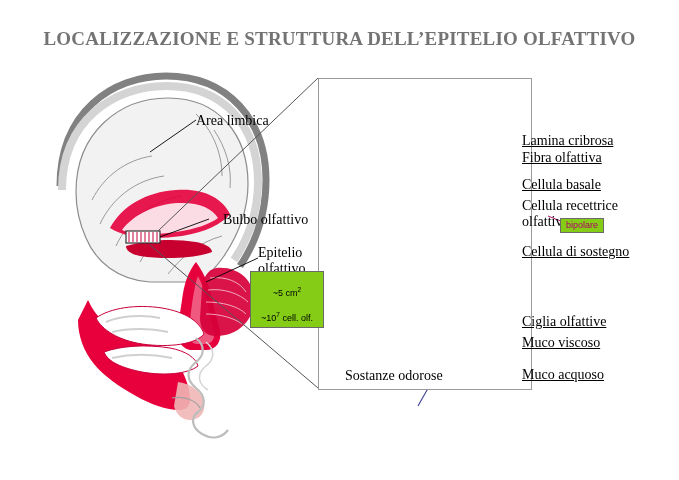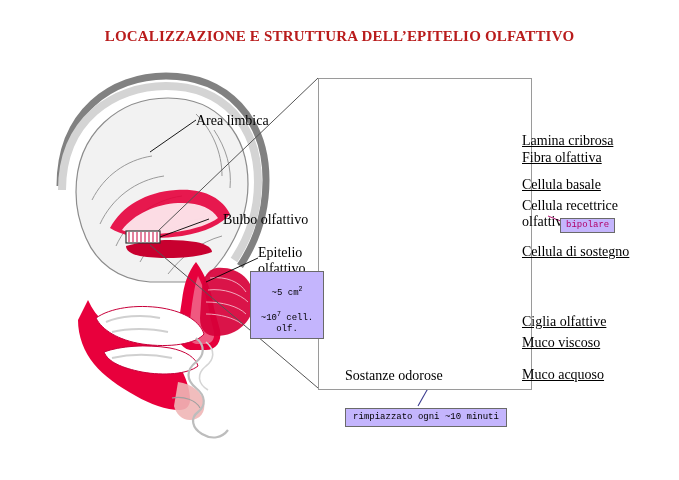--- a/index.html
+++ b/index.html
@@ -21,23 +21,23 @@
     height: 480px;
     background: #ffffff;
   }
   .title {
     position: absolute;
     left: 0;
     top: 28px;
     width: 679px;
     text-align: center;
     font-family: "Liberation Serif", serif;
-    font-size: 15px;
+    font-size: 19px;
     font-weight: bold;
-    color: #b91c1c;
+    color: #737373;
     letter-spacing: 0.2px;
   }
   
   .panel {
     position: absolute;
     left: 318px;
     top: 78px;
     width: 212px;
     height: 310px;
     border: 1px solid #9a9a9a;
@@ -49,23 +49,23 @@
     position: absolute;
     font-family: "Liberation Serif", serif;
     font-size: 14px;
     color: #000000;
     line-height: 1.12;
     white-space: pre-line;
   }
   .lbl.u { text-decoration: underline; }
   .callout {
     position: absolute;
-    background: #c4b5fd;
+    background: #84cc16;
     border: 1px solid #6a6a6a;
-    font-family: Liberation Mono, monospace;
+    font-family: Liberation Sans, sans-serif;
     font-size: 9px;
     color: #000000;
     padding: 3px 5px;
     line-height: 1.25;
     text-align: center;
     white-space: pre-line;
   }
   .callout.pink { color: #b0006a; }
   svg.overlay {
     position: absolute;
@@ -387,15 +387,14 @@
   <div class="lbl u" style="left:522px; top:177px;">Cellula basale</div>
   <div class="lbl" style="left:522px; top:198px;">Cellula recettrice
 olfattiva</div>
   <div class="callout pink" style="left:560px; top:218px; padding:1px 5px;">bipolare</div>
   <div class="lbl u" style="left:522px; top:244px;">Cellula di sostegno</div>
   <div class="lbl u" style="left:522px; top:314px;text-decoration:underline;">Ciglia olfattive</div>
   <div class="lbl u" style="left:522px; top:335px;">Muco viscoso</div>
   <div class="lbl u" style="left:522px; top:367px;">Muco acquoso</div>
   <div class="lbl" style="left:345px; top:368px;">Sostanze odorose</div>
 
-  <div class="callout" style="left:345px; top:408px; width:150px;">rimpiazzato ogni ~10 minuti</div>
 
 </div>
 
 </body></html>

